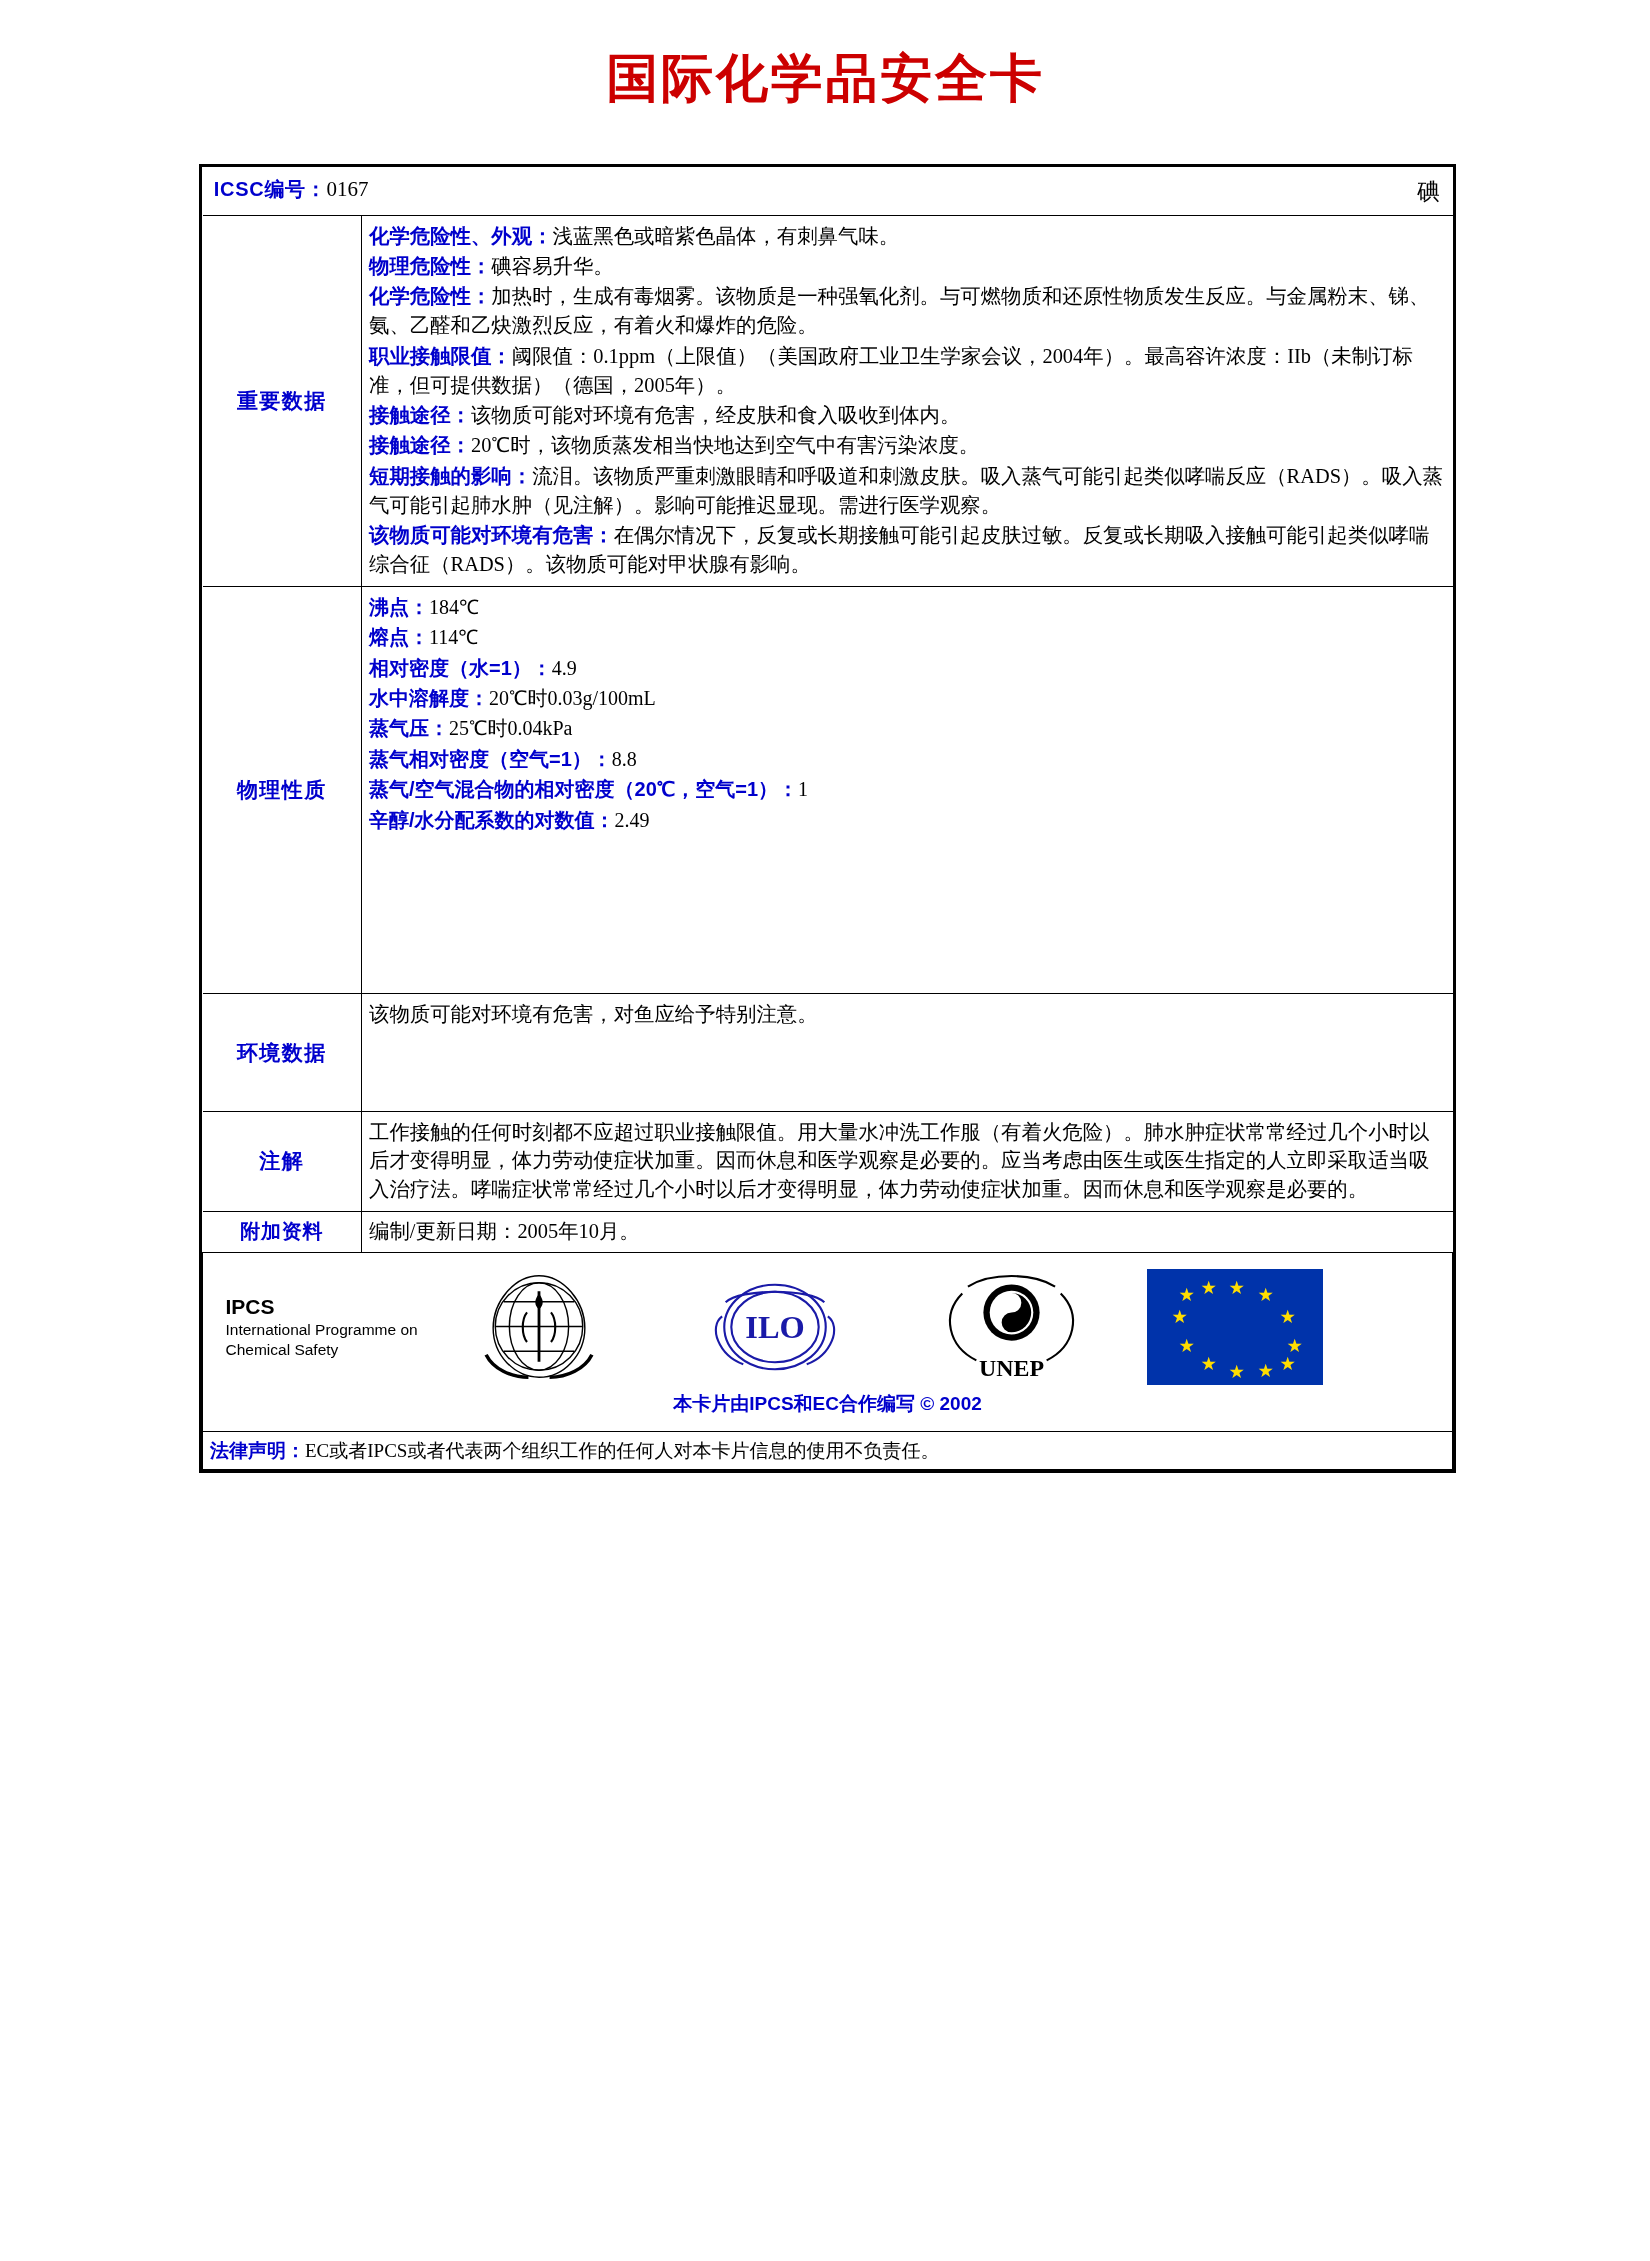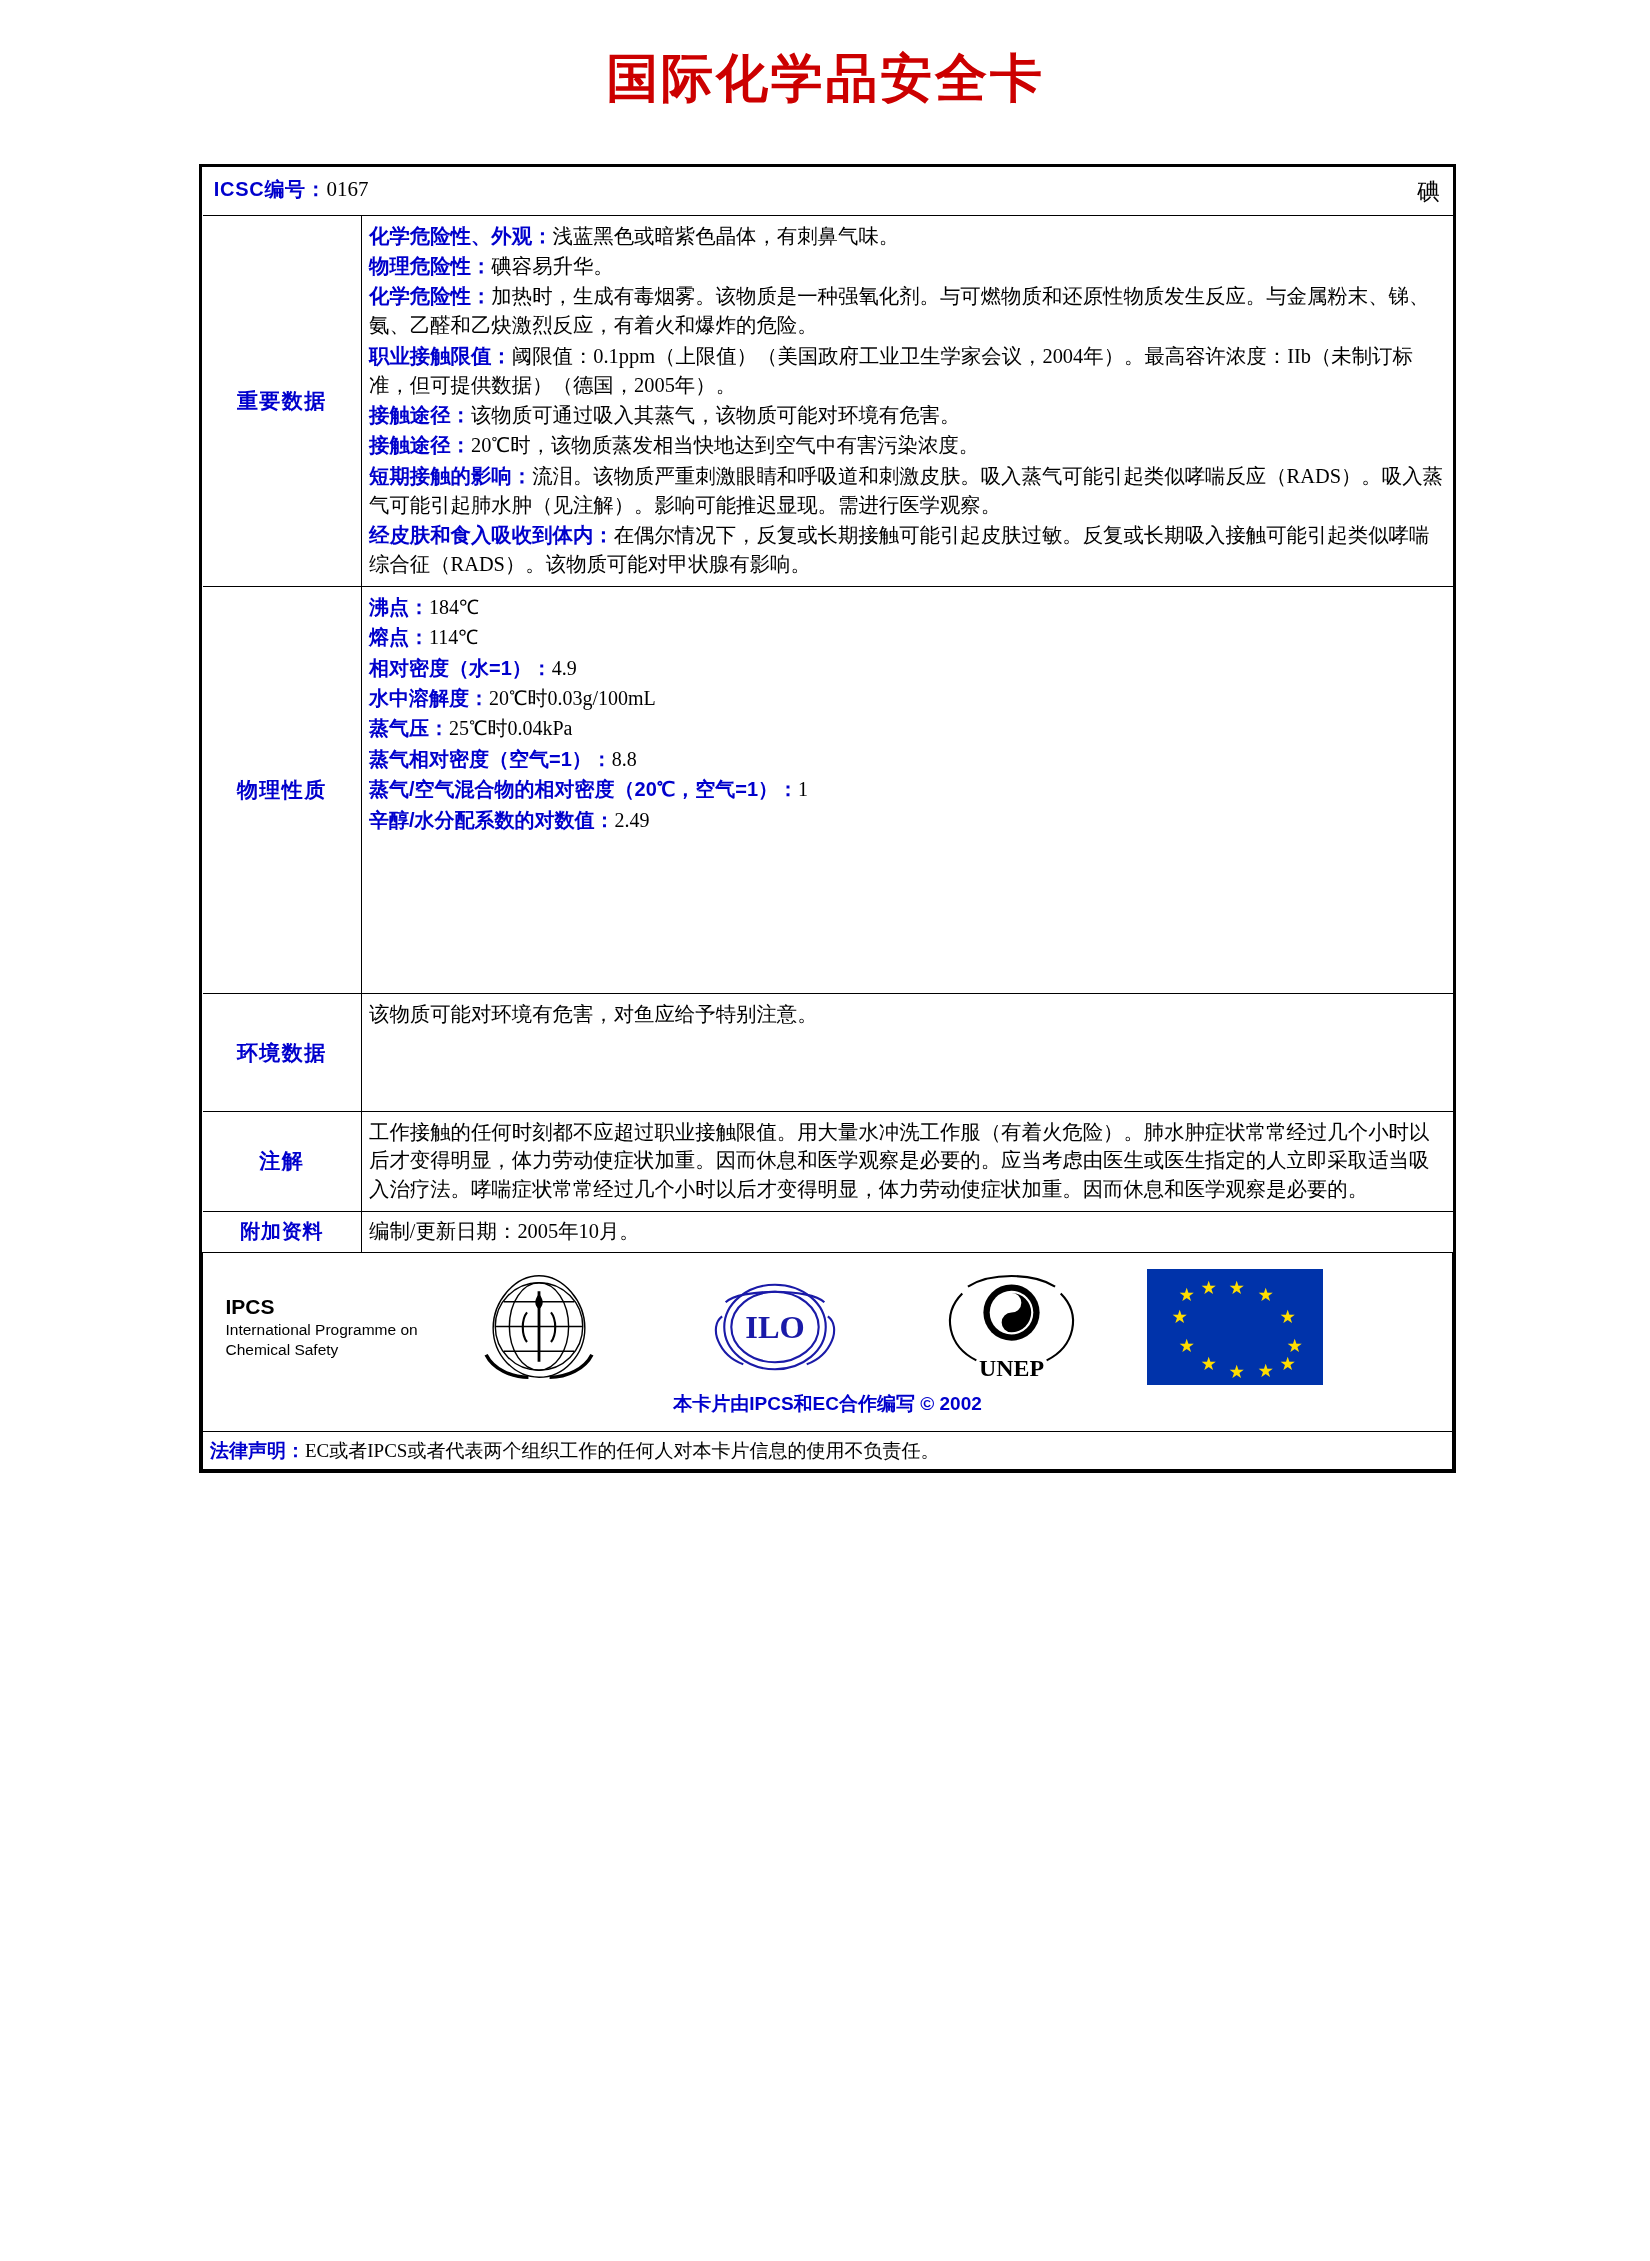--- a/index.html
+++ b/index.html
@@ -216,24 +216,24 @@
         </td>
       </tr>
 
       <tr>
         <td class="rowlabel" style="border-left:none;">重要数据</td>
         <td class="body-cell" style="border-right:none;">
           <p class="para"><span class="blue">化学危险性、外观：</span><span>浅蓝黑色或暗紫色晶体，有刺鼻气味。</span></p>
           <p class="para"><span class="blue">物理危险性：</span><span>碘容易升华。</span></p>
           <p class="para"><span class="blue">化学危险性：</span><span>加热时，生成有毒烟雾。该物质是一种强氧化剂。与可燃物质和还原性物质发生反应。与金属粉末、锑、氨、乙醛和乙炔激烈反应，有着火和爆炸的危险。</span></p>
           <p class="para"><span class="blue">职业接触限值：</span><span>阈限值：0.1ppm（上限值）（美国政府工业卫生学家会议，2004年）。最高容许浓度：IIb（未制订标准，但可提供数据）（德国，2005年）。</span></p>
-          <p class="para"><span class="blue">接触途径：</span><span>该物质可通过吸入其蒸气，该物质可能对环境有危害。</span></p>
+          <p class="para"><span class="blue">接触途径：</span><span>该物质可能对环境有危害，经皮肤和食入吸收到体内。</span></p>
           <p class="para"><span class="blue">接触途径：</span><span>20℃时，该物质蒸发相当快地达到空气中有害污染浓度。</span></p>
           <p class="para"><span class="blue">短期接触的影响：</span><span>流泪。该物质严重刺激眼睛和呼吸道和刺激皮肤。吸入蒸气可能引起类似哮喘反应（RADS）。吸入蒸气可能引起肺水肿（见注解）。影响可能推迟显现。需进行医学观察。</span></p>
-          <p class="para"><span class="blue">经皮肤和食入吸收到体内：</span><span>在偶尔情况下，反复或长期接触可能引起皮肤过敏。反复或长期吸入接触可能引起类似哮喘综合征（RADS）。该物质可能对甲状腺有影响。</span></p>
+          <p class="para"><span class="blue">该物质可能对环境有危害：</span><span>在偶尔情况下，反复或长期接触可能引起皮肤过敏。反复或长期吸入接触可能引起类似哮喘综合征（RADS）。该物质可能对甲状腺有影响。</span></p>
         </td>
       </tr>
 
       <tr>
         <td class="rowlabel" style="border-left:none;">物理性质</td>
         <td class="body-cell phys-cell" style="border-right:none;">
           <p class="phys-line"><span class="blue">沸点：</span><span>184℃</span></p>
           <p class="phys-line"><span class="blue">熔点：</span><span>114℃</span></p>
           <p class="phys-line"><span class="blue">相对密度（水=1）：</span><span>4.9</span></p>
           <p class="phys-line"><span class="blue">水中溶解度：</span><span>20℃时0.03g/100mL</span></p>

